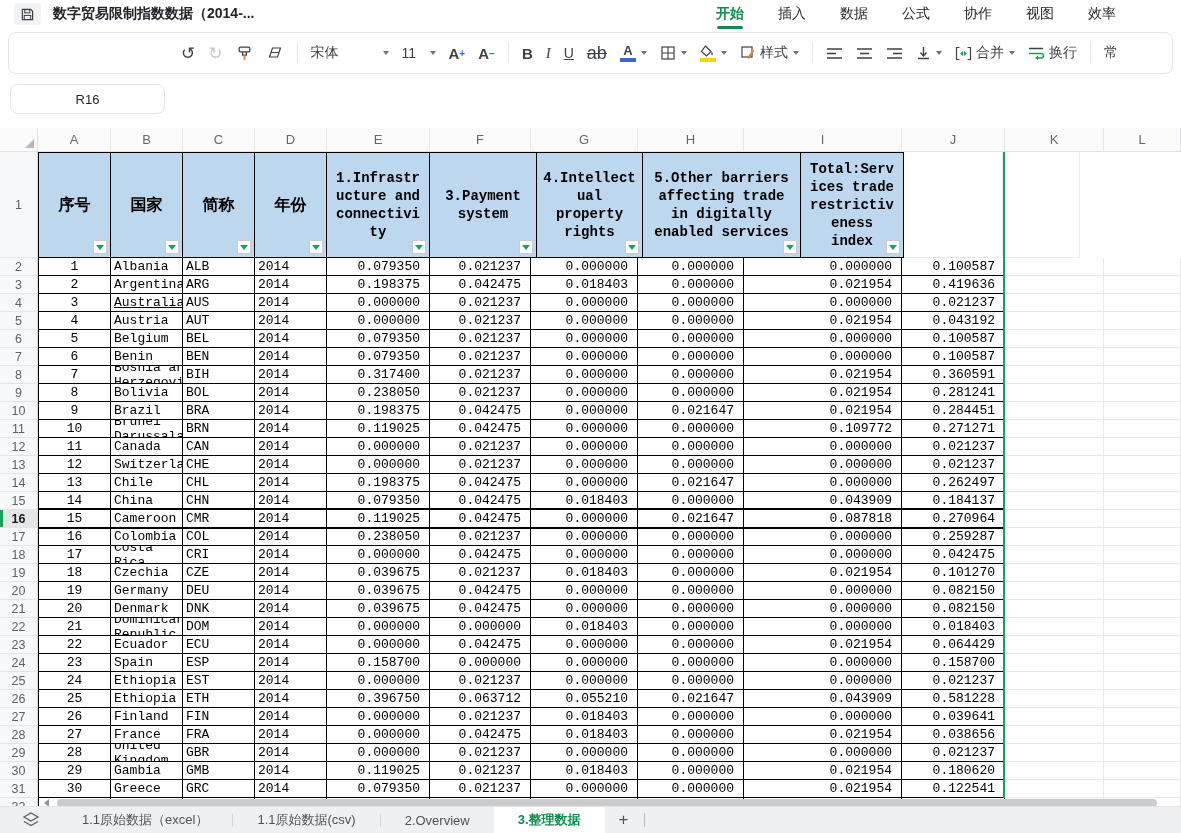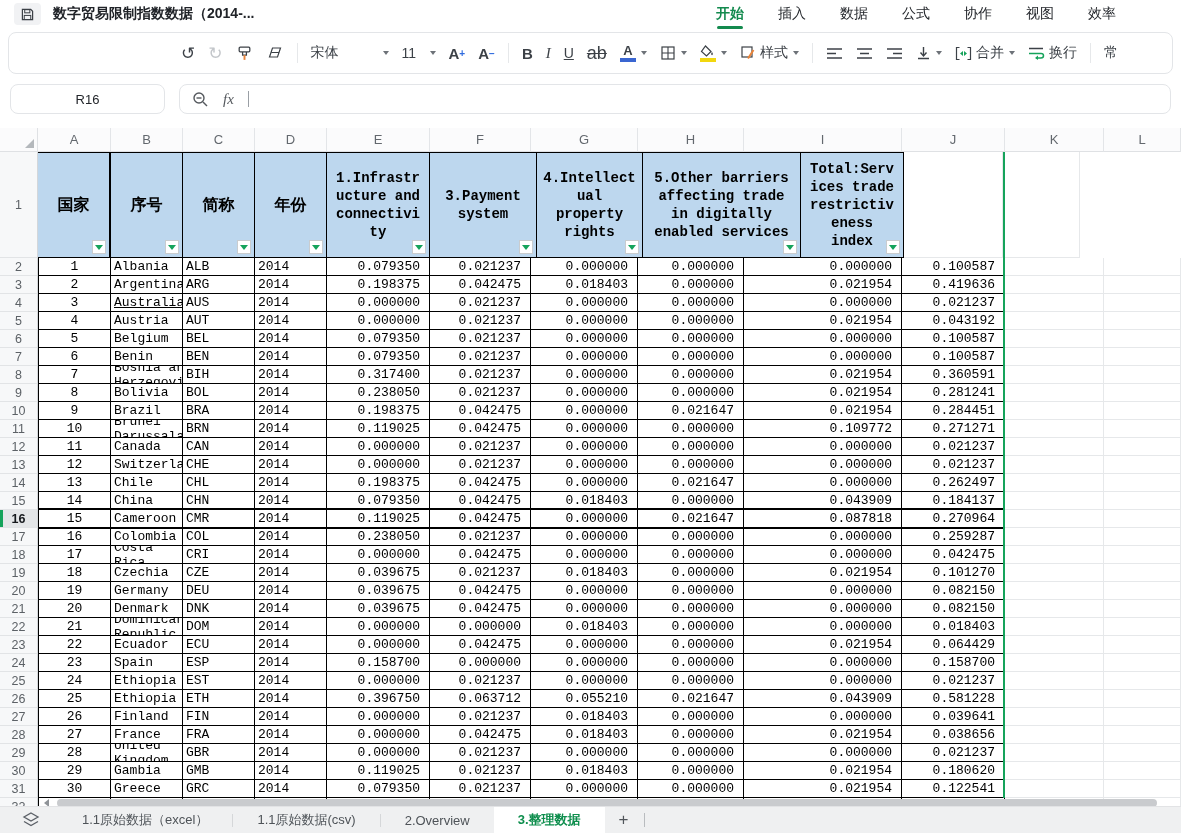--- a/index.html
+++ b/index.html
@@ -248,29 +248,20 @@
     </svg>
     <span>换行</span>
   </span>
   <span class="tb-divider"></span>
   <span class="tb">常</span>
 </div>
 </div>
 
 <div class="formula-row">
   <div class="name-box">R16</div>
-  <div class="formula-bar">
-    <svg width="17" height="17" viewBox="0 0 17 17">
-      <circle cx="7" cy="7" r="5" fill="none" stroke="#55595e" stroke-width="1.4"></circle>
-      <line x1="4.5" y1="7" x2="9.5" y2="7" stroke="#55595e" stroke-width="1.4"></line>
-      <line x1="11" y1="11" x2="15" y2="15" stroke="#55595e" stroke-width="1.4"></line>
-    </svg>
-    <span class="fx-label">fx</span>
-    <span class="input-caret"></span>
-  </div>
 </div>
 
 <div class="sheet" id="sheet">
   <div class="colhead-row" id="colhead-row">
     <div class="corner-cell">
       <div class="corner-tri"></div>
     </div>
   <div class="colhead" style="width: 73px;">A</div>
       <div class="colhead" style="width: 72px;">B</div>
       <div class="colhead" style="width: 72px;">C</div>
@@ -279,22 +270,22 @@
       <div class="colhead" style="width: 101px;">F</div>
       <div class="colhead" style="width: 107px;">G</div>
       <div class="colhead" style="width: 106px;">H</div>
       <div class="colhead" style="width: 158px;">I</div>
       <div class="colhead" style="width: 103px;">J</div>
       <div class="colhead" style="width: 99px;">K</div>
       <div class="colhead" style="width: 77px;">L</div>
     </div>
   <div class="hrow" id="header-row">
       <div class="rowhead">1</div>
+      <div class="hcell zh first" style="width: 73px;">序号<span class="filter-btn"><span class="filter-tri"></span></span></div>
       <div class="hcell zh" style="width: 72px;">国家<span class="filter-btn"><span class="filter-tri"></span></span></div>
-      <div class="hcell zh first" style="width: 73px;">序号<span class="filter-btn"><span class="filter-tri"></span></span></div>
       <div class="hcell zh" style="width: 72px;">简称<span class="filter-btn"><span class="filter-tri"></span></span></div>
       <div class="hcell zh" style="width: 72px;">年份<span class="filter-btn"><span class="filter-tri"></span></span></div>
       <div class="hcell" style="width: 103px;">1.Infrastr
 ucture and
 connectivi
 ty<span class="filter-btn"><span class="filter-tri"></span></span></div>
       <div class="hcell" style="width: 107px;">3.Payment
 system<span class="filter-btn"><span class="filter-tri"></span></span></div>
       <div class="hcell" style="width: 106px;">4.Intellect
 ual

